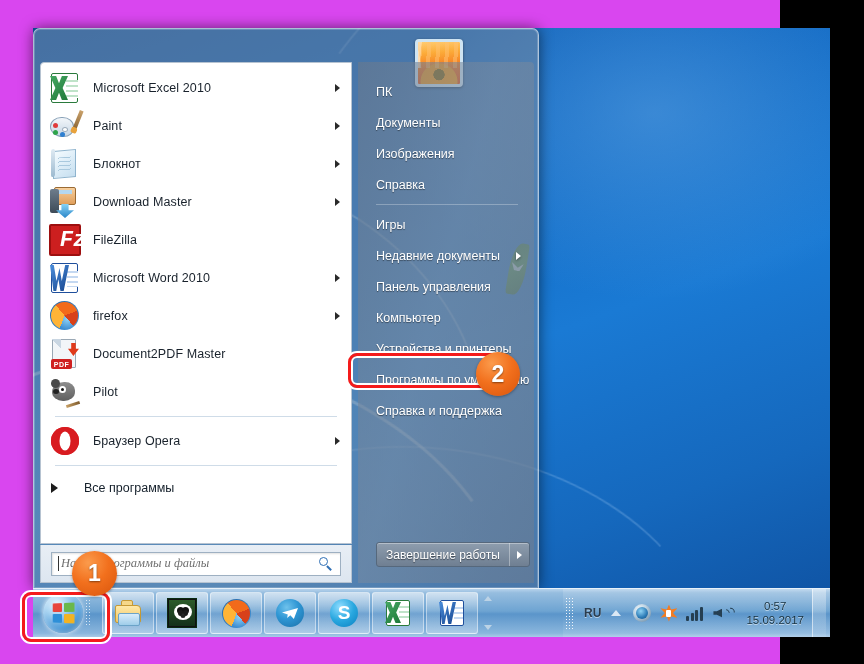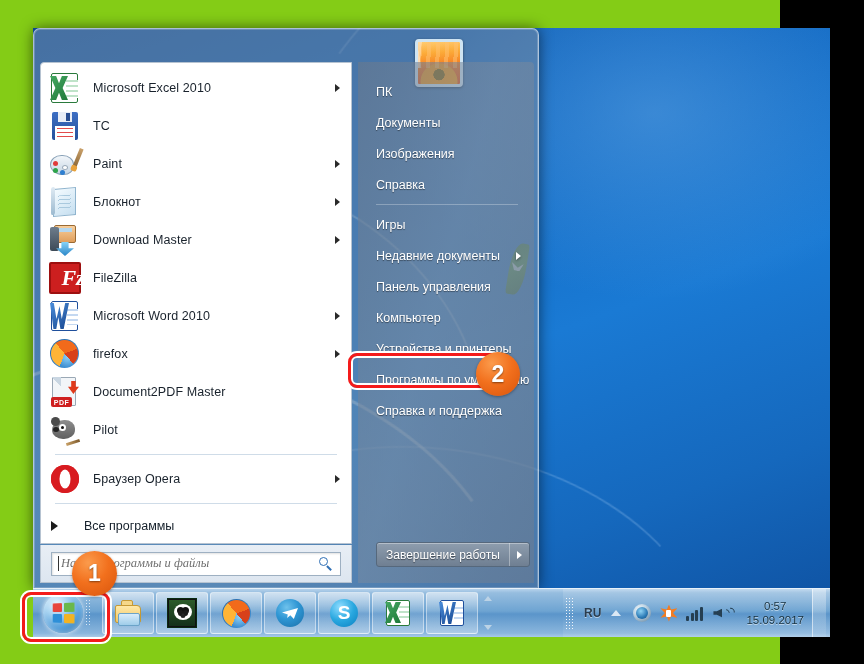--- a/index.html
+++ b/index.html
@@ -2,21 +2,21 @@
 <html><head>
 <meta charset="utf-8">
 <style>
   * { box-sizing: border-box; margin: 0; padding: 0; }
   html, body {
     width: 864px; height: 664px;
     background: #000;
     font-family: "Liberation Sans", sans-serif;
     overflow: hidden;
   }
-  #screen { position: relative; width: 780px; height: 664px; background: #84cc16; }
+  #screen { position: relative; width: 780px; height: 664px; background: #d946ef; }
 
   
   #desktop {
     position: absolute; left: 33px; top: 28px; width: 797px; height: 609px;
     background:
       radial-gradient(ellipse 420px 300px at 78% 14%, rgba(90,160,225,.55) 0%, rgba(90,160,225,0) 62%),
       radial-gradient(ellipse 520px 420px at 18% 86%, rgba(120,190,240,.40) 0%, rgba(120,190,240,0) 60%),
       linear-gradient(160deg, #0d54a6 0%, #1168c2 28%, #1a7ad4 55%, #1568bd 78%, #0e4f9e 100%);
     overflow: hidden;
   }
@@ -282,21 +282,21 @@
   .icon-notepad .pg::after { content:""; position:absolute; left:4px; top:6px; right:4px; height:14px; background:repeating-linear-gradient(#a9c9de 0 1px, transparent 1px 4px); }
   .icon-notepad .sp { position:absolute; left:2px; top:1px; width:4px; height:28px; background:linear-gradient(#dfeaf3,#9cbad0); border-radius:2px; transform: skewY(-5deg); }
 
   .icon-dm .box { position:absolute; left:5px; top:1px; width:22px; height:18px; background:linear-gradient(#f7cf9d,#e09f5c); border:1px solid #9a6a33; border-radius:2px; }
   .icon-dm .box::after { content:""; position:absolute; left:3px; top:2px; right:3px; height:4px; background:#b4d7ef; }
   .icon-dm .arw { position:absolute; left:7px; bottom:0; width:18px; height:14px; background:linear-gradient(#86d2f6,#2a86c8); clip-path: polygon(30% 0,70% 0,70% 45%,100% 45%,50% 100%,0 45%,30% 45%); }
   .icon-dm .ph { position:absolute; left:1px; top:3px; width:9px; height:24px; background:linear-gradient(#6e7d8c,#3d4a57); border-radius:2px; }
 
   .icon-fz { background: #cc1f1f; border:2px solid #9d0f0f; border-radius:2px; }
   .icon-fz .f { position:absolute; inset:0; color:#fff; font-size:22px; font-weight:bold; font-style:italic;
-     display:flex; align-items:center; justify-content:center; font-family:Liberation Serif, serif;margin-left:16px; }
+     display:flex; align-items:center; justify-content:center; font-family:Liberation Mono, monospace;margin-left:16px; }
 
   .icon-word .doc { position:absolute; left:2px; top:1px; width:27px; height:30px; background:#fff; border:1.5px solid #1f4f9c; border-radius:2px; }
   .icon-word .w { position:absolute; left:1px; top:3px; width:19px; height:26px; background:linear-gradient(135deg,#4a8ddb,#17468f); clip-path: polygon(0 0,20% 0,34% 62%,50% 12%,62% 62%,80% 0,100% 0,72% 100%,55% 100%,44% 55%,33% 100%,18% 100%); }
   .icon-word .lines { position:absolute; right:3px; top:9px; width:11px; height:16px; background:repeating-linear-gradient(#c4d8f1 0 2px, #fff 2px 5px); }
 
   .icon-ff .globe { position:absolute; left:1px; top:1px; width:29px; height:29px; border-radius:50%;
      background: radial-gradient(circle at 60% 62%, #8fd2f5 0%, #3f8fd2 42%, #17518f 100%); }
   .icon-ff .fox { position:absolute; left:2px; top:2px; width:27px; height:27px; border-radius:50%;
      background: conic-gradient(from 200deg, #ffb437 0deg 120deg, #f26a1b 120deg 230deg, #d8411a 230deg 300deg, rgba(0,0,0,0) 300deg 360deg); }
 
@@ -402,32 +402,20 @@
           <div class="ic">
               <div class="doc"></div>
               <div class="lines"></div>
               <div class="x"></div>
             </div>
         </div>
         <span class="prog-label">Microsoft Excel 2010</span>
         <span class="prog-arrow"></span>
       </div>
 
-      <div class="prog-item">
-        <div class="prog-icon icon-tc">
-          <div class="ic">
-              <div class="body"></div>
-              <div class="shut">
-                <i></i>
-              </div>
-              <div class="lbl"></div>
-            </div>
-        </div>
-        <span class="prog-label">TC</span>
-      </div>
 
       <div class="prog-item">
         <div class="prog-icon icon-paint">
           <div class="ic">
               <div class="pal"></div>
               <div class="d1"></div>
               <div class="d2"></div>
               <div class="d3"></div>
               <div class="brush"></div>
             </div>

